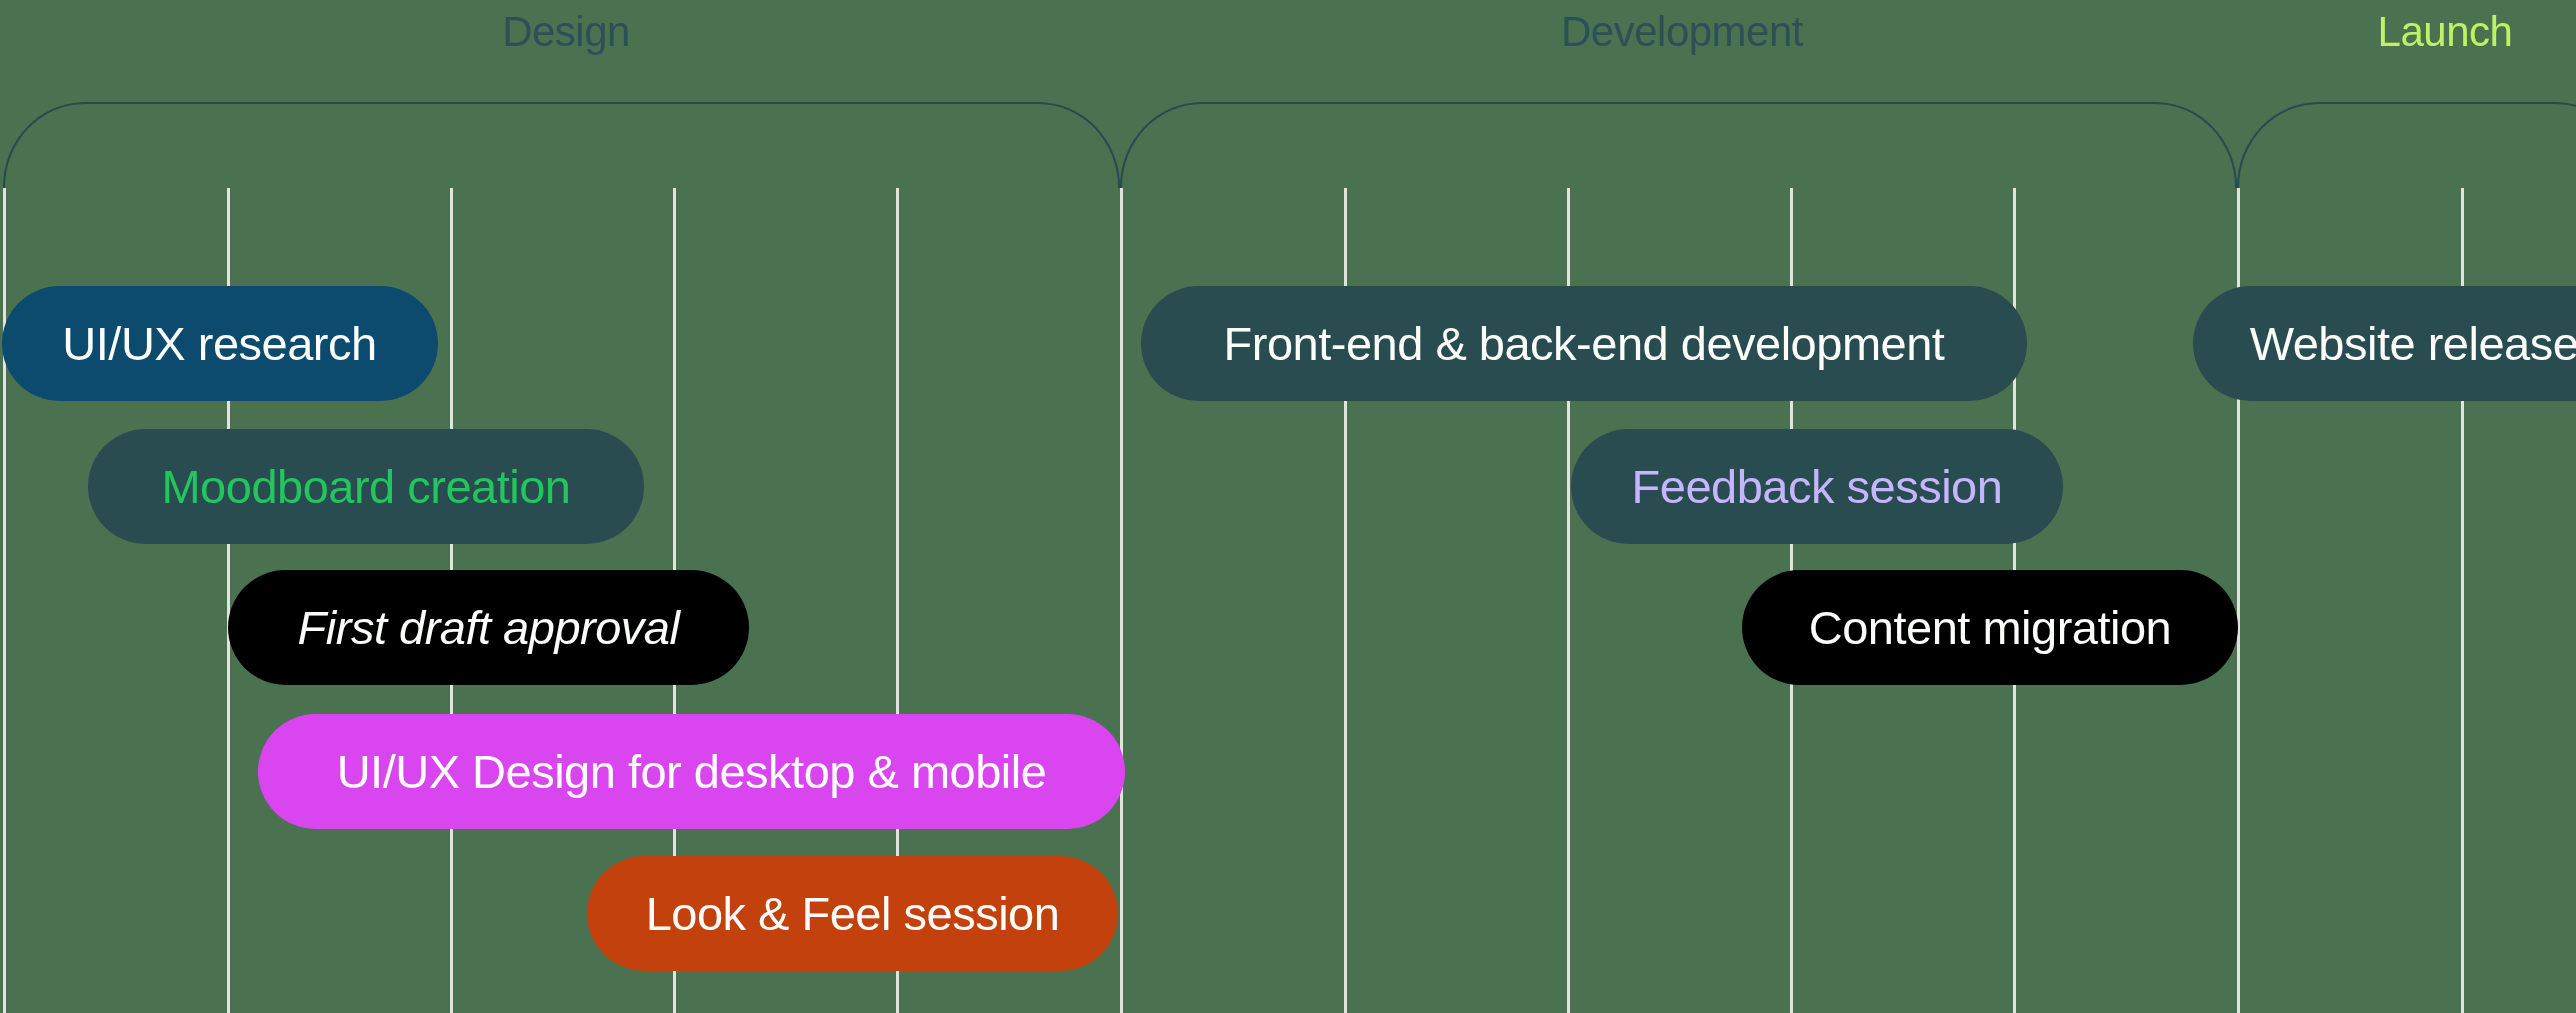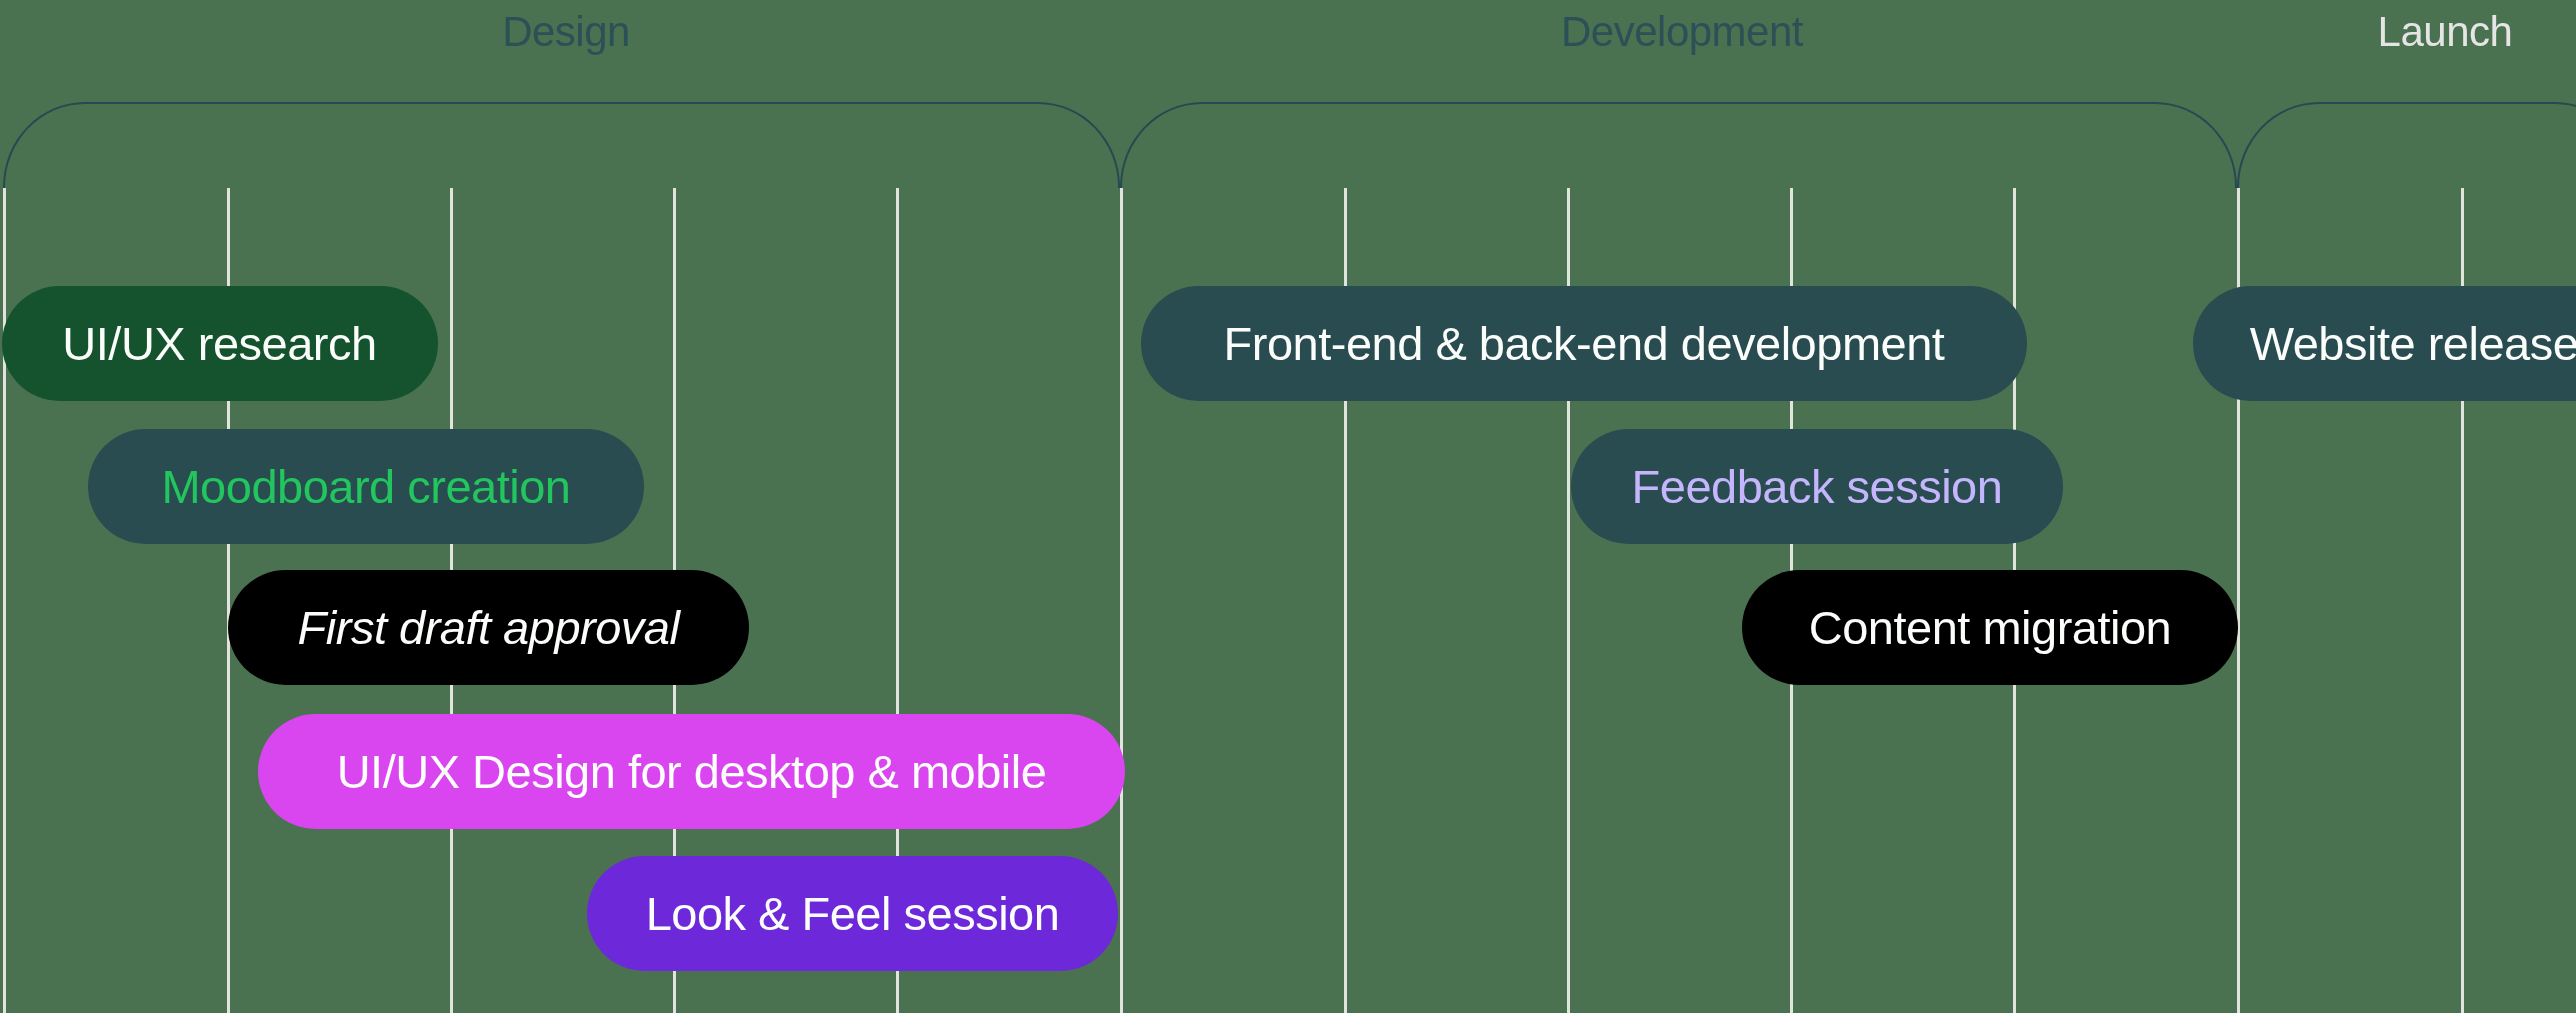--- a/index.html
+++ b/index.html
@@ -50,34 +50,34 @@
       <div class="gridline" style="left: 1790px; width: 2.6px; background: rgb(225, 228, 221);"></div>
       <div class="gridline" style="left: 2013px; width: 2.6px; background: rgb(225, 228, 221);"></div>
       <div class="gridline" style="left: 2237px; width: 2.6px; background: rgb(225, 228, 221);"></div>
       <div class="gridline" style="left: 2461px; width: 2.6px; background: rgb(225, 228, 221);"></div>
     </div>
     <div class="bracket" style="left: 3.1px; width: 1117px; border-color: rgb(37, 74, 81);"></div>
     <div class="phase-label" style="left: 566px; color: rgb(43, 81, 87);">Design</div>
     <div class="bracket" style="left: 1120px; width: 1117px; border-color: rgb(37, 74, 81);"></div>
     <div class="phase-label" style="left: 1682px; color: rgb(43, 81, 87);">Development</div>
     <div class="bracket" style="left: 2237px; width: 400px; border-color: rgb(37, 74, 81);"></div>
-    <div class="phase-label" style="left: 2445px; color: #e5e5e5;">Launch</div>
-    <div class="pill" style="left: 1.5px; width: 436px; top: 286px; height: 115px; border-radius: 58px; background: #14532d;">
+    <div class="phase-label" style="left: 2445px; color: #bef264;">Launch</div>
+    <div class="pill" style="left: 1.5px; width: 436px; top: 286px; height: 115px; border-radius: 58px; background: #0c4a6e;">
       <span style="color: rgb(251, 253, 251);">UI/UX research</span>
     </div>
     <div class="pill" style="left: 88px; width: 556px; top: 429px; height: 115px; border-radius: 58px; background: rgb(41, 76, 80);">
       <span style="color: #22c55e;">Moodboard creation</span>
     </div>
     <div class="pill" style="left: 228px; width: 521px; top: 570px; height: 115px; border-radius: 58px; background: #000000; font-style: italic;">
       <span style="color: rgb(251, 253, 251);">First draft approval</span>
     </div>
     <div class="pill" style="left: 258px; width: 867px; top: 714px; height: 115px; border-radius: 58px; background: #d946ef;">
       <span style="color: rgb(251, 253, 251);">UI/UX Design for desktop &amp; mobile</span>
     </div>
-    <div class="pill" style="left: 587px; width: 531px; top: 856px; height: 115px; border-radius: 58px; background: #6d28d9;">
+    <div class="pill" style="left: 587px; width: 531px; top: 856px; height: 115px; border-radius: 58px; background: #c2410c;">
       <span style="color: rgb(251, 253, 251);">Look &amp; Feel session</span>
     </div>
     <div class="pill" style="left: 1141px; width: 886px; top: 286px; height: 115px; border-radius: 58px; background: rgb(41, 76, 80);">
       <span style="color: rgb(251, 253, 251);">Front-end &amp; back-end development</span>
     </div>
     <div class="pill" style="left: 1571px; width: 492px; top: 429px; height: 115px; border-radius: 58px; background: rgb(41, 76, 80);">
       <span style="color: #c4b5fd;">Feedback session</span>
     </div>
     <div class="pill" style="left: 1742px; width: 496px; top: 570px; height: 115px; border-radius: 58px; background: #000000;">
       <span style="color: rgb(251, 253, 251);">Content migration</span>

